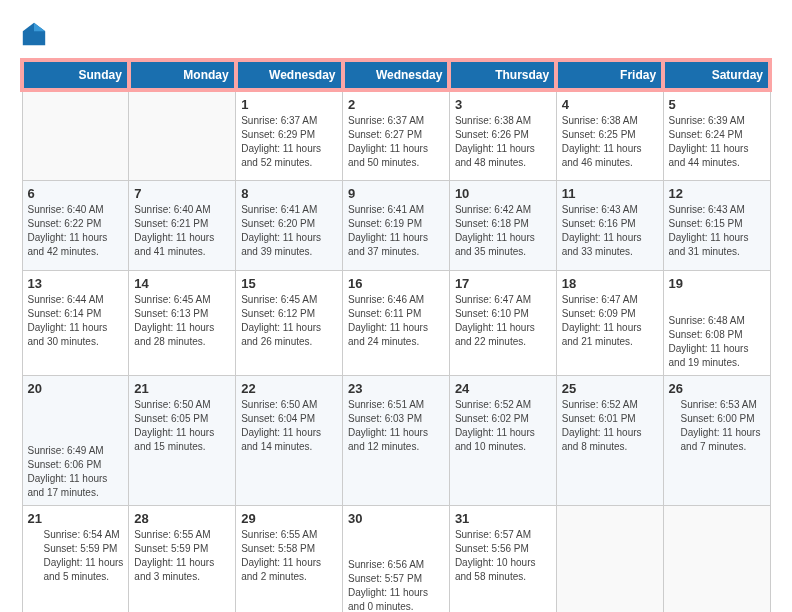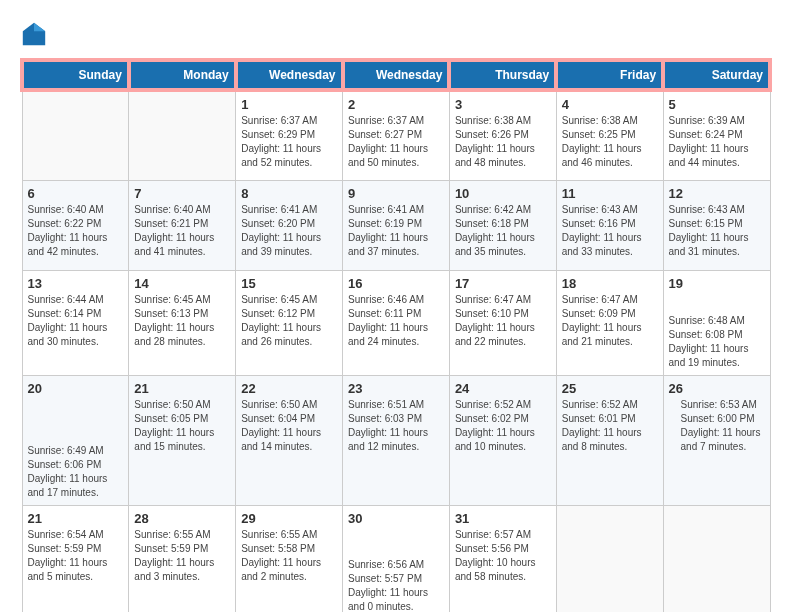--- a/index.html
+++ b/index.html
@@ -310,21 +310,21 @@
           <span class="day-number">26</span>
           <div class="day-info" style="white-space: pre-line; margin-left: 12px;">Sunrise: 6:53 AM
 Sunset: 6:00 PM
 Daylight: 11 hours
 and 7 minutes.</div>
         </td>
       </tr>
       <tr>
         <td>
           <span class="day-number">21</span>
-          <div class="day-info" style="white-space: pre-line;">Sunrise: 6:54 AM
+          <div class="day-info" style="white-space: pre-line; margin-left: 16px;">Sunrise: 6:54 AM
 Sunset: 5:59 PM
 Daylight: 11 hours
 and 5 minutes.</div>
         </td>
         <td>
           <span class="day-number">28</span>
           <div class="day-info" style="white-space: pre-line;">Sunrise: 6:55 AM
 Sunset: 5:59 PM
 Daylight: 11 hours
 and 3 minutes.</div>

